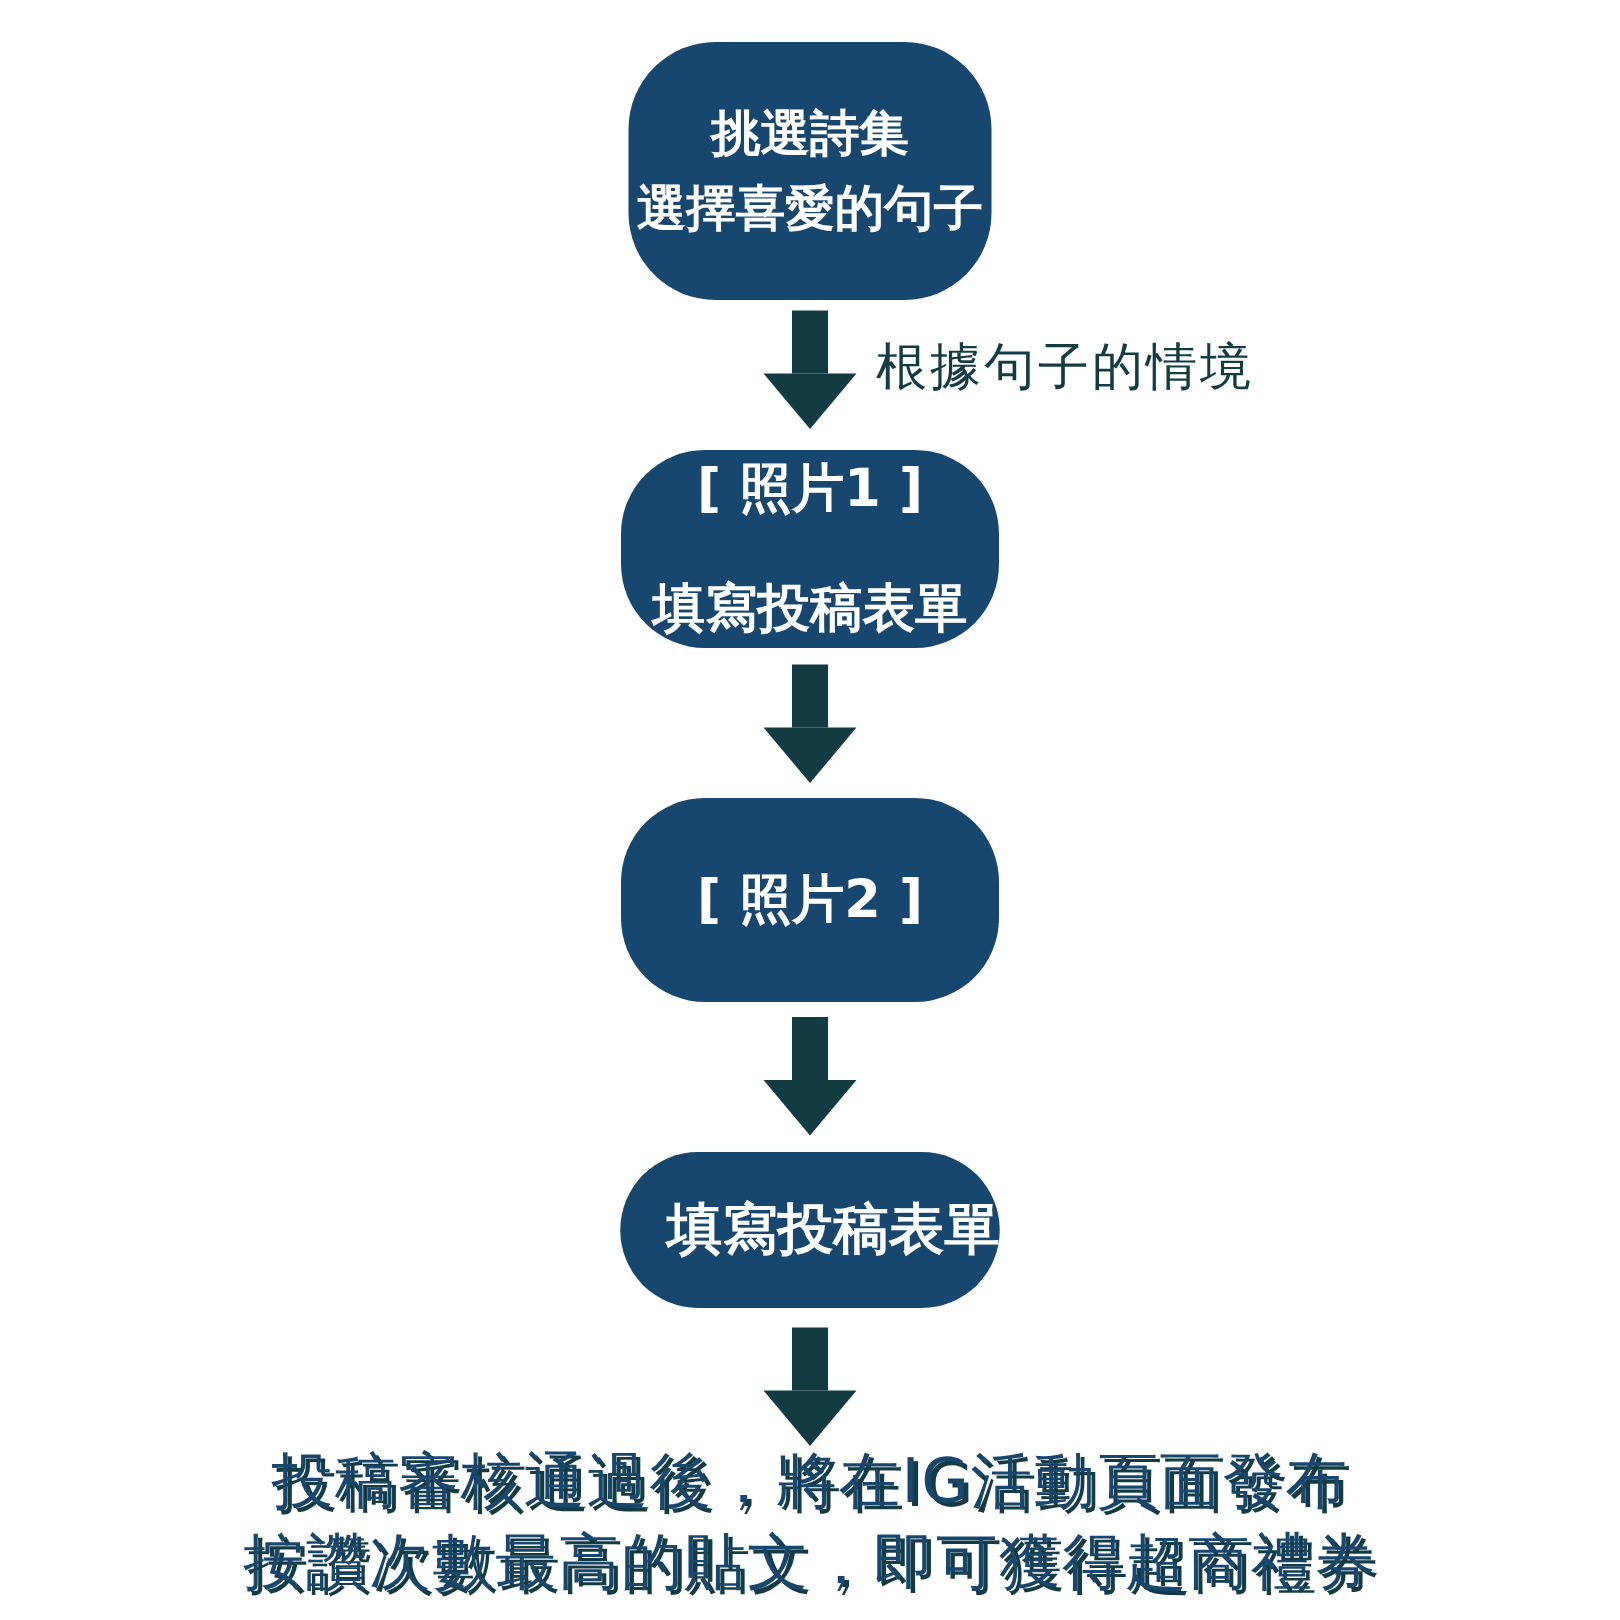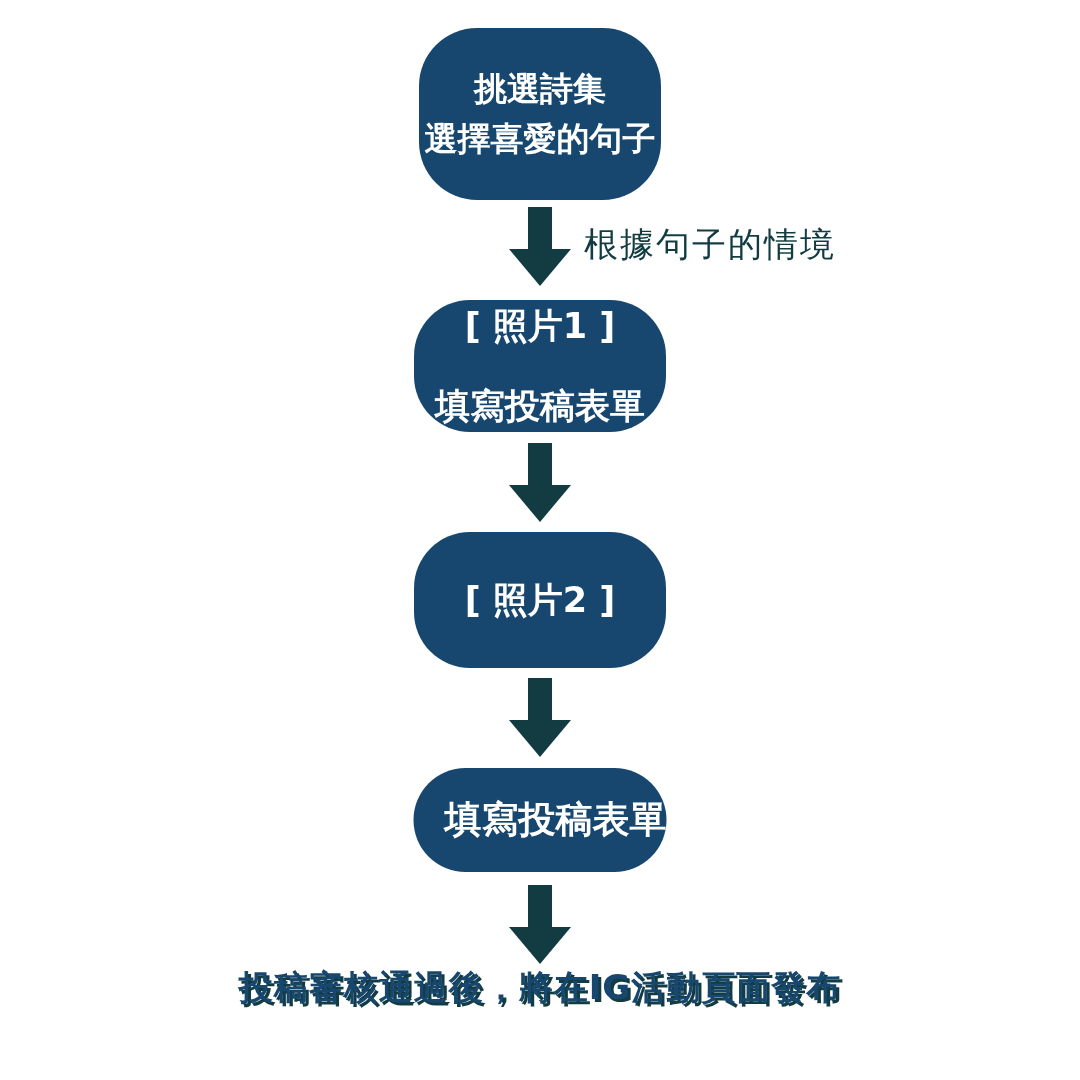--- a/index.html
+++ b/index.html
@@ -58,22 +58,22 @@
     letter-spacing: 2px;
     color: var(--annotation-text, #123C41);
     white-space: nowrap;
   }
   .footer {
     position: absolute;
     top: 960px;
     left: 0;
     width: 100%;
     text-align: center;
-    font-size: 34px;
-    font-weight: bold;
+    font-size: 41px;
+    font-weight: normal;
     line-height: 54px;
     letter-spacing: 1px;
     color: var(--footer-text, #17476E);
     text-shadow: 3px 3px 0 var(--footer-shadow, #123C41);
   }
 </style>
 </head>
 <body>
 
 <div class="canvas">
@@ -113,15 +113,16 @@
     <div class="box-line">填寫投稿表單</div>
   </div>
 
   <div class="arrow arrow4">
     <div class="stem"></div>
     <div class="head"></div>
   </div>
 
   <div class="footer">
     <div>投稿審核通過後，將在IG活動頁面發布</div>
+    <div>按讚次數最高的貼文，即可獲得超商禮券</div>
   </div>
 
 </div>
 
 </body></html>

